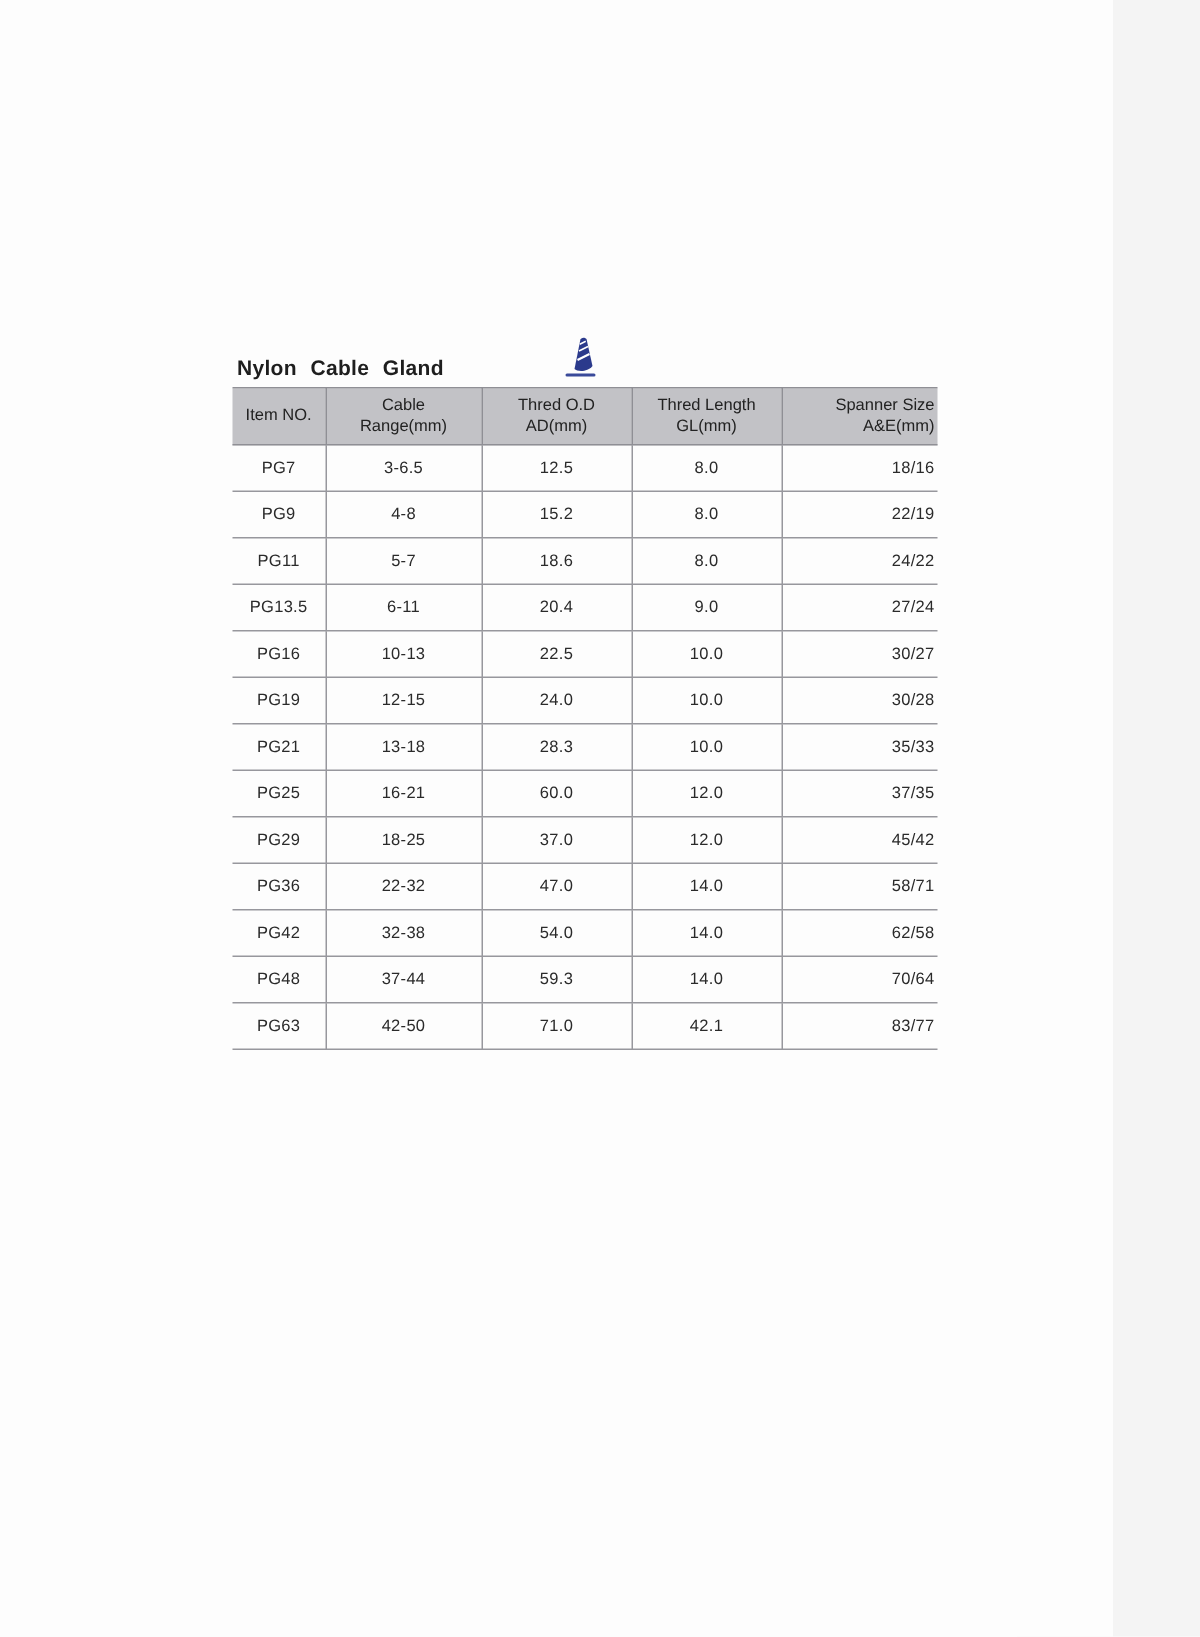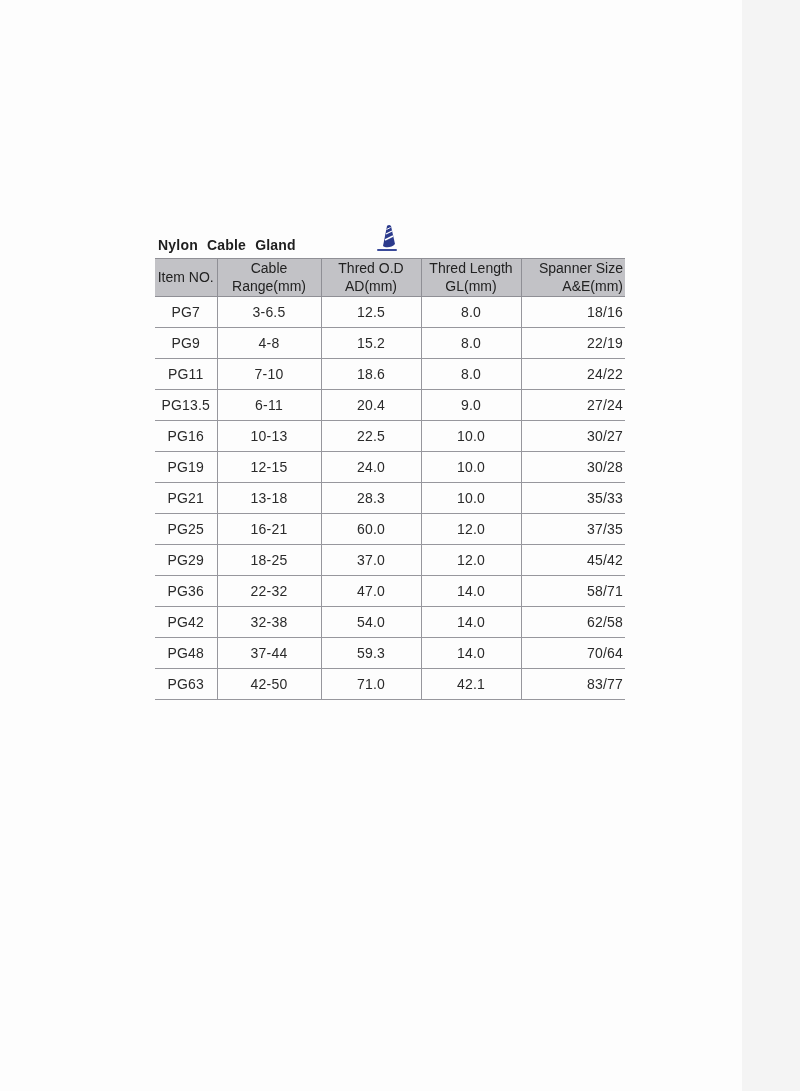--- a/index.html
+++ b/index.html
@@ -39,21 +39,21 @@
     width:20px;height:2px;
     background:#3a4a9a;
     border-radius:1px;
   }
   .spec-table{
     position:absolute;
     left:155px;top:258px;
     width:470px;
     border-collapse:collapse;
     table-layout:fixed;
-    font-size:14px;
+    font-size:11px;
     color:#2a2a2a;
   }
   .spec-table col.c0{width:62px;}
   .spec-table col.c1{width:104px;}
   .spec-table col.c2{width:100px;}
   .spec-table col.c3{width:100px;}
   .spec-table col.c4{width:104px;}
   .spec-table th{
     background:#c2c2c6;
     font-weight:400;
@@ -129,21 +129,21 @@
         </tr>
         <tr>
           <td>PG9</td>
           <td>4-8</td>
           <td>15.2</td>
           <td>8.0</td>
           <td>22/19</td>
         </tr>
         <tr>
           <td>PG11</td>
-          <td>7-10</td>
+          <td>5-7</td>
           <td>18.6</td>
           <td>8.0</td>
           <td>24/22</td>
         </tr>
         <tr>
           <td>PG13.5</td>
           <td>6-11</td>
           <td>20.4</td>
           <td>9.0</td>
           <td>27/24</td>

